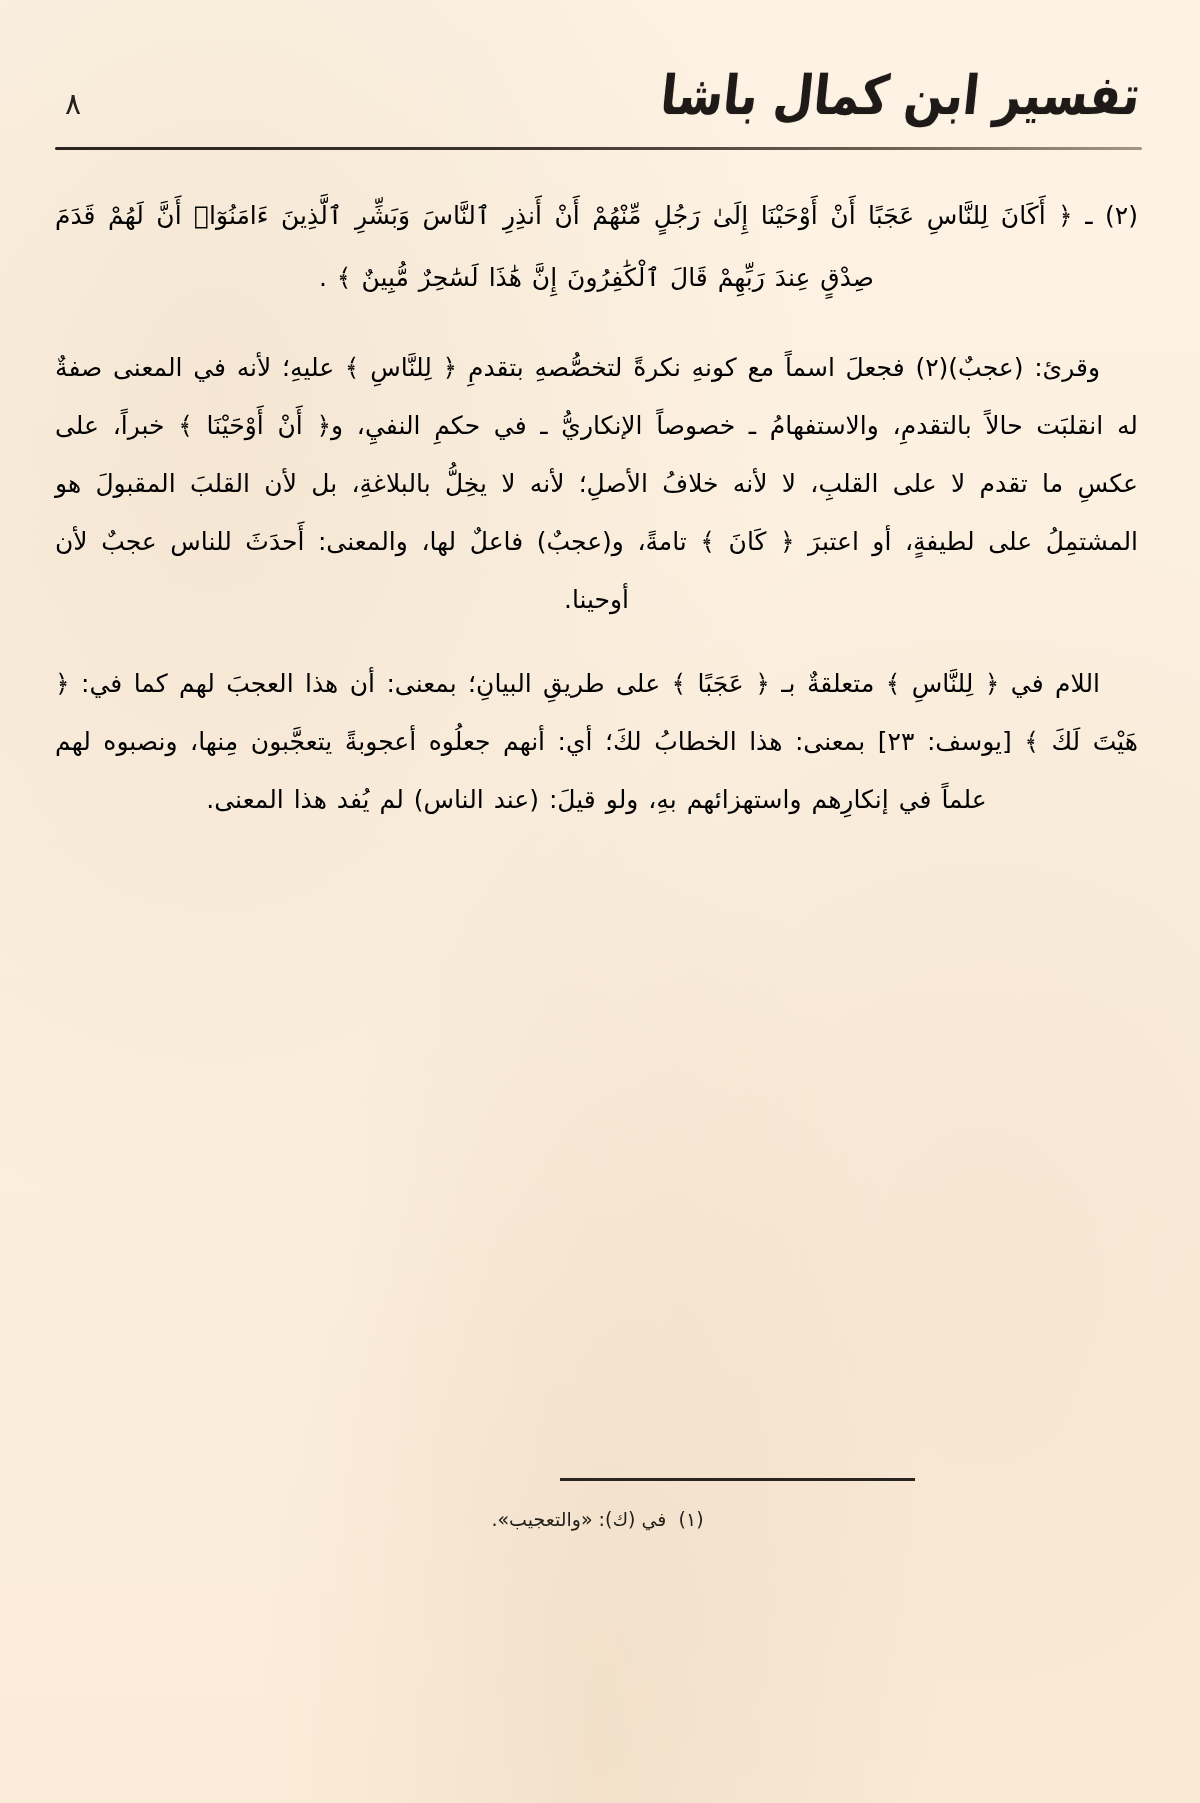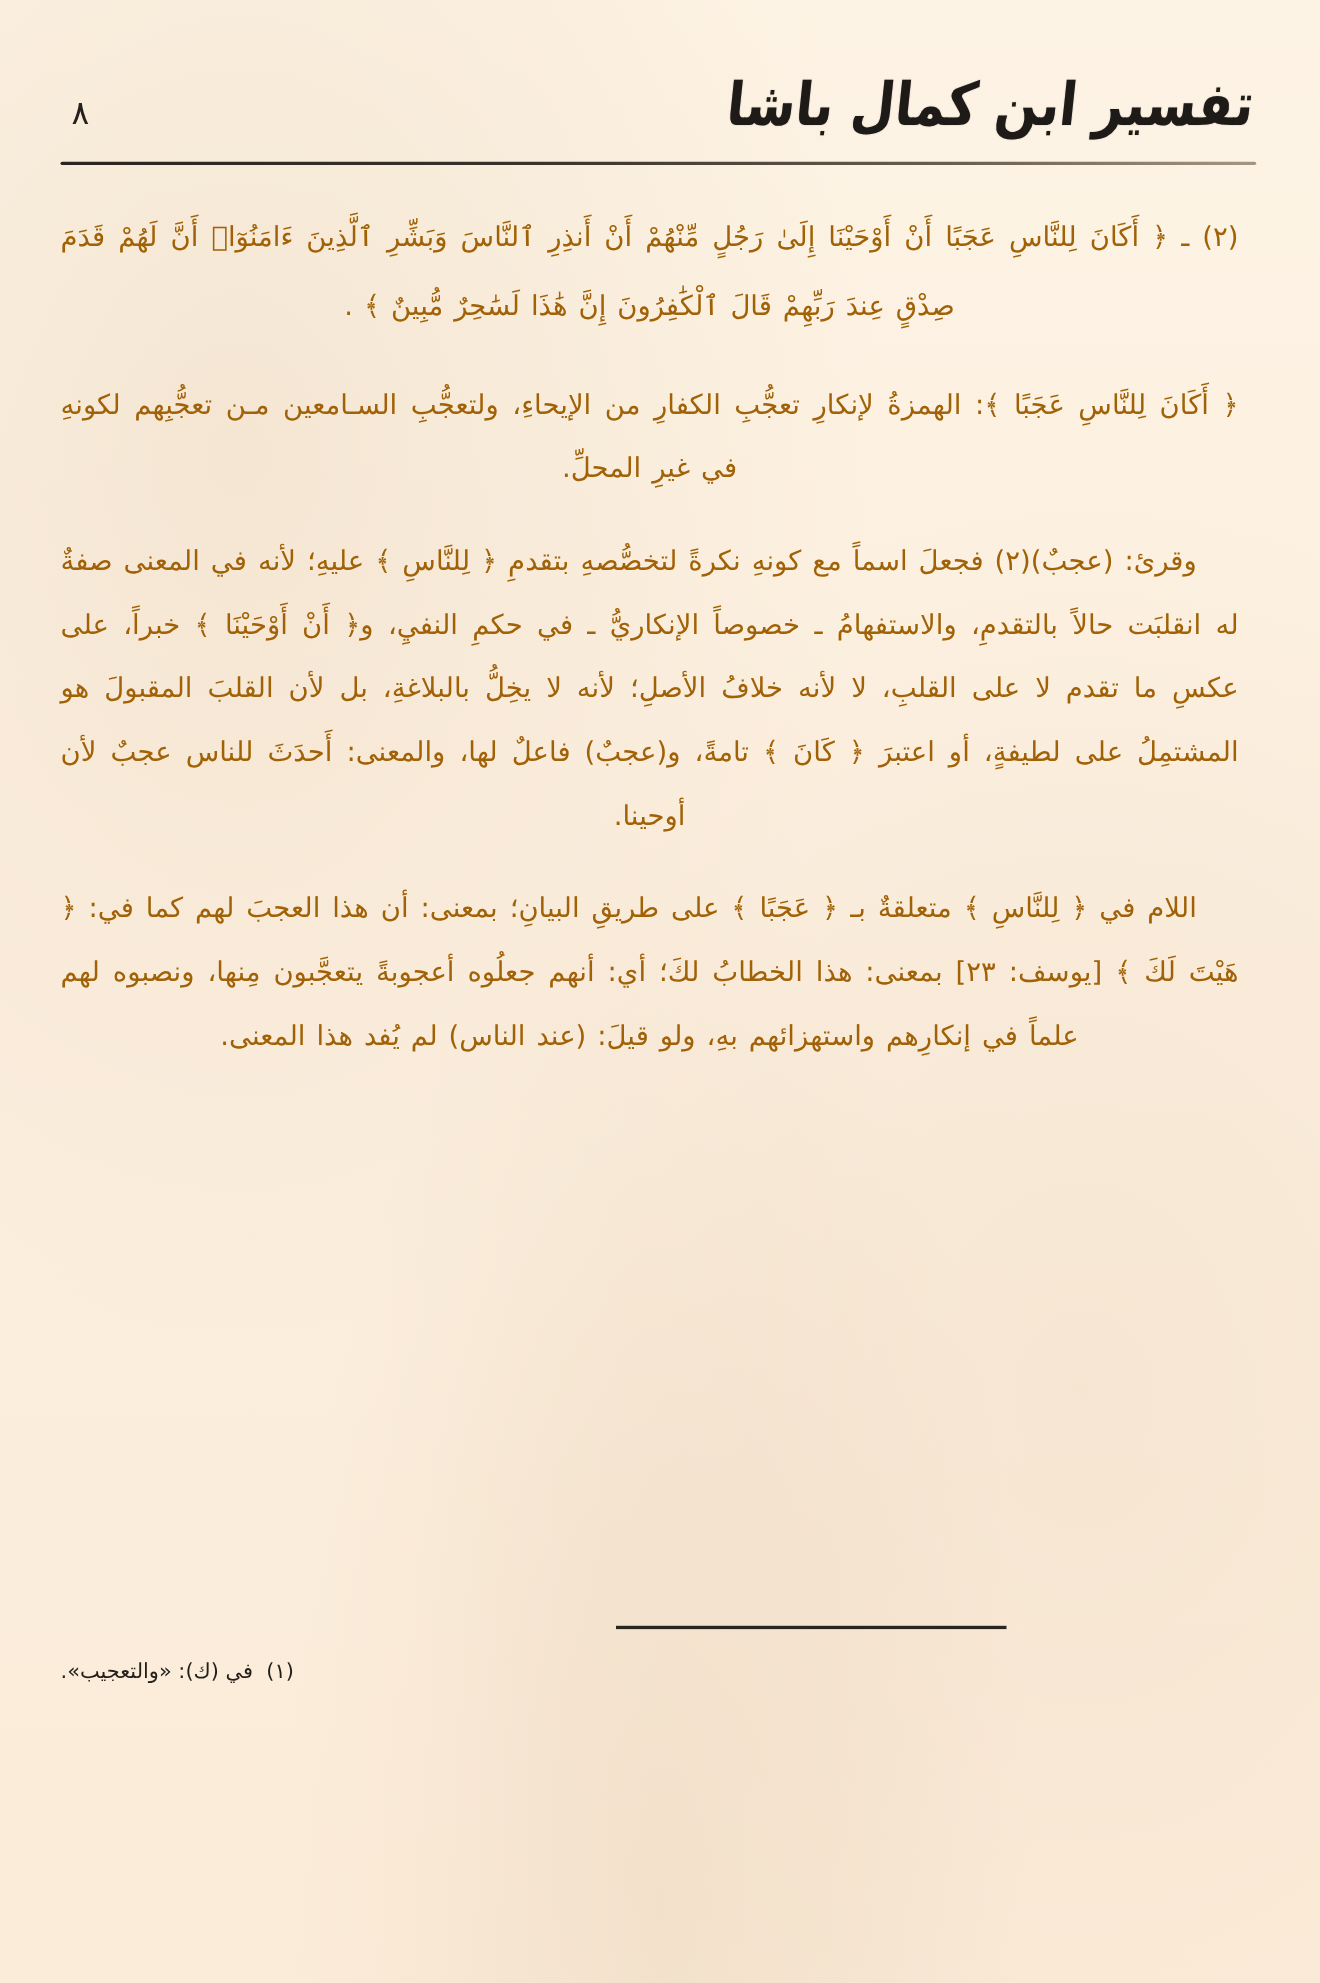--- a/index.html
+++ b/index.html
@@ -71,28 +71,28 @@
   }
 
   
   .body{
     position:absolute;
     top:185px;
     left:0; right:0;
     color:#221e1a;
   }
   p.para{
-    margin:0 16px 26px 0;
+    margin:0 4px 26px 0;
     font-size:25px;
     line-height:58px;
     text-align:justify;
     text-align-last:center;
     text-justify:inter-word;
     word-spacing:2px;
-    color:#a16207;
+    color:#000000;
   }
   p.para.indent{ text-indent:38px; }
   p.para.verse{
     text-align:justify;
     text-align-last:center;
     line-height:62px;
     font-size:25px;
     letter-spacing:0px;
     margin-bottom:30px;
   }
@@ -109,21 +109,21 @@
   .footnotes{
     position:absolute;
     left:0; right:0;
     top:1500px;
     font-size:19px;
     line-height:38px;
     color:#221e1a;
   }
   .fn-line{
     margin:0 0 8px 0;
-    text-align:left;
+    text-align:center;
     padding-right:2px;
   }
   .fn-line.cont{ text-align:justify; text-align-last:right; }
   .fn-num{ margin-left:6px; }
 </style>
 </head>
 <body>
 
 <div class="paper"></div>
 
@@ -133,21 +133,20 @@
     <div class="header">
       <div class="book-title">تفسير ابن كمال باشا</div>
       <div class="page-number">٨</div>
       <div class="header-rule"></div>
     </div>
 
     <div class="body">
 
       <p class="para verse">(٢) ـ ﴿ أَكَانَ لِلنَّاسِ عَجَبًا أَنْ أَوْحَيْنَا إِلَىٰ رَجُلٍ مِّنْهُمْ أَنْ أَنذِرِ ٱلنَّاسَ وَبَشِّرِ ٱلَّذِينَ ءَامَنُوٓا۟ أَنَّ لَهُمْ قَدَمَ صِدْقٍ عِندَ رَبِّهِمْ قَالَ ٱلْكَٰفِرُونَ إِنَّ هَٰذَا لَسَٰحِرٌ مُّبِينٌ ﴾ .</p>
 
-      <p class="para">﴿ أَكَانَ لِلنَّاسِ عَجَبًا ﴾: الهمزةُ لإنكارِ تعجُّبِ الكفارِ من الإيحاءِ، ولتعجُّبِ السـامعين مـن تعجُّبِهم لكونهِ في غيرِ المحلِّ.</p>
 
 
       <p class="para indent">وقرئ: (عجبٌ)(٢) فجعلَ اسماً مع كونهِ نكرةً لتخصُّصهِ بتقدمِ ﴿ لِلنَّاسِ ﴾ عليهِ؛ لأنه في المعنى صفةٌ له انقلبَت حالاً بالتقدمِ، والاستفهامُ ـ خصوصاً الإنكاريُّ ـ في حكمِ النفيِ، و﴿ أَنْ أَوْحَيْنَا ﴾ خبراً، على عكسِ ما تقدم لا على القلبِ، لا لأنه خلافُ الأصلِ؛ لأنه لا يخِلُّ بالبلاغةِ، بل لأن القلبَ المقبولَ هو المشتمِلُ على لطيفةٍ، أو اعتبرَ ﴿ كَانَ ﴾ تامةً، و(عجبٌ) فاعلٌ لها، والمعنى: أَحدَثَ للناس عجبٌ لأن أوحينا.</p>
 
 
       <p class="para indent">اللام في ﴿ لِلنَّاسِ ﴾ متعلقةٌ بـ ﴿ عَجَبًا ﴾ على طريقِ البيانِ؛ بمعنى: أن هذا العجبَ لهم كما في: ﴿ هَيْتَ لَكَ ﴾ [يوسف: ٢٣] بمعنى: هذا الخطابُ لكَ؛ أي: أنهم جعلُوه أعجوبةً يتعجَّبون مِنها، ونصبوه لهم علماً في إنكارِهم واستهزائهم بهِ، ولو قيلَ: (عند الناس) لم يُفد هذا المعنى.</p>
     </div>
 
     <div class="footnote-rule"></div>
 

